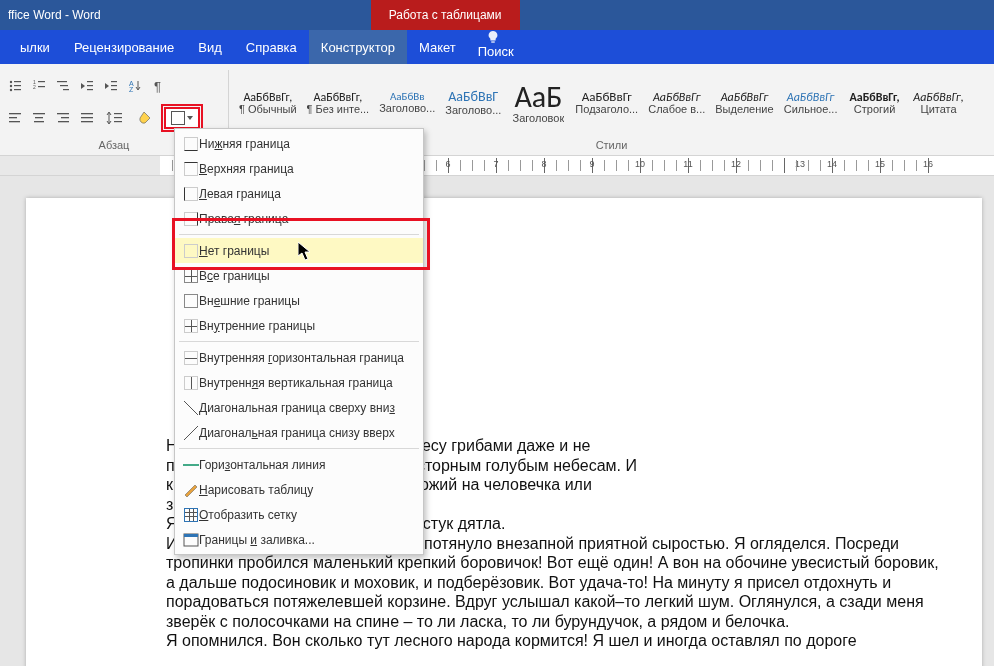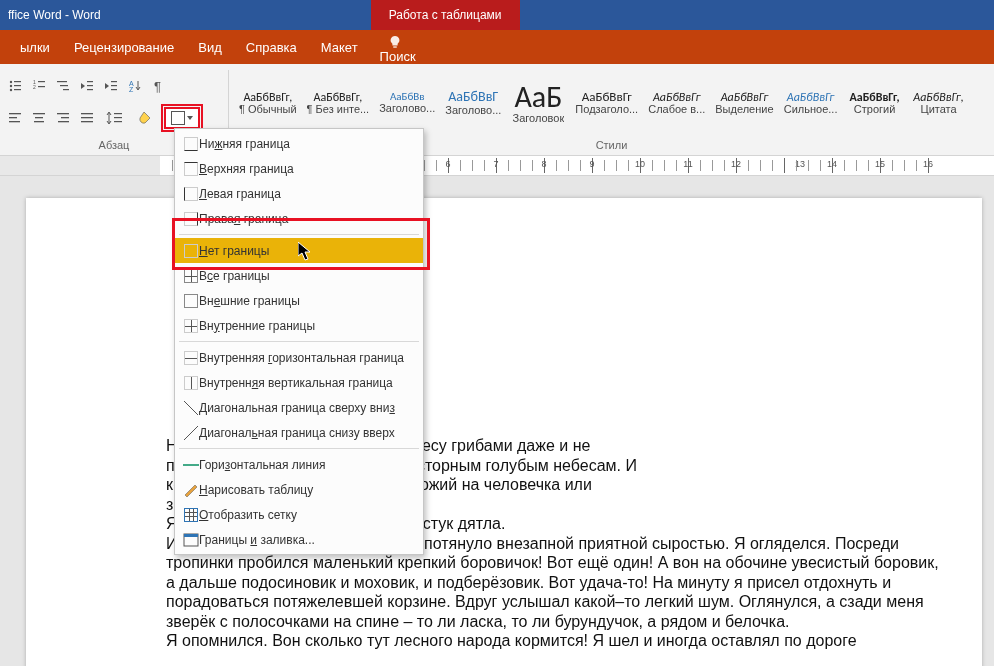--- a/index.html
+++ b/index.html
@@ -4,21 +4,21 @@
 <style>
   * { box-sizing: border-box; margin: 0; padding: 0; font-family: "Segoe UI", Tahoma, sans-serif; }
   html, body { width: 994px; height: 666px; overflow: hidden; background: #fff; }
 
   
   .titlebar { background: #2b579a; color: #fff; height: 30px; display: flex; align-items: center; padding: 0 8px; font-size: 12px; }
   .titlebar .app-left { flex: 0 0 auto; }
   .titlebar .tool-tab { margin-left: 270px; background: #b91c1c; padding: 0 18px; height: 30px; display: flex; align-items: center; font-size: 12px; }
 
   
-  .menubar { background: #c2410c; color: #fff; height: 34px; display: flex; align-items: flex-end; padding: 0 0 0 8px; }
+  .menubar { background: #1d4ed8; color: #fff; height: 34px; display: flex; align-items: flex-start; padding: 0 0 0 8px; }
   .menubar .tab { padding: 0 12px; height: 34px; display: flex; align-items: center; font-size: 13px; cursor: pointer; }
   .menubar .tab.active { background: #3b67ab; }
   .menubar .search { display: flex; align-items: center; padding: 0 10px; font-size: 13px; flex-direction: column; }
   .menubar .search svg { margin-right: 6px; }
 
   
   .ribbon { background: #f3f3f3; border-bottom: 1px solid #d4d4d4; height: 92px; display: flex; position: relative; }
   .ribbon .group { display: flex; flex-direction: column; }
   .ribbon .group-body { flex: 1; display: flex; align-items: center; padding: 2px 6px 0 6px; gap: 2px; flex-wrap: wrap; }
   .ribbon .group-label { text-align: center; font-size: 11px; color: #666; padding: 2px 0 4px; }
@@ -55,21 +55,21 @@
   
   .doc-area { position:absolute; left:0; right:0; top:176px; bottom:0; background:#e6e6e6; overflow:hidden;}
   .page { position:absolute; left:26px; top:22px; right:12px; bottom:-40px; background:#fff; box-shadow:0 0 4px rgba(0,0,0,0.25); padding:38px 40px 40px 140px;}
   .inline-figure { position:absolute; left:160px; top:60px; width:80px; height:120px; border:1px dashed #888;}
   .doc-text { font-family: Arial, sans-serif; font-size:16px; color:#111; line-height:1.22; }
   .doc-text p { margin: 0; }
 
   
   .dropdown { position:absolute; left:174px; top:128px; width:250px; background:#fcfcfc; border:1px solid #c6c6c6; box-shadow:2px 3px 6px rgba(0,0,0,0.25); z-index:50; padding:2px 0;}
   .dropdown .item { display:flex; align-items:center; height:25px; padding:0 10px 0 8px; font-size:12px; color:#333; cursor:pointer; }
-  .dropdown .item:hover, .dropdown .item.hovered { background:#eab308; }
+  .dropdown .item:hover, .dropdown .item.hovered { background:#fef9c3; }
   .dropdown .sep-line { height:1px; background:#d8d8d8; margin:3px 4px; }
   .dropdown .ic { width:16px; height:16px; flex:0 0 16px; display:flex; align-items:center; justify-content:center; }
   .dropdown .ic .box { width:14px; height:14px; border:1px solid #888; position:relative; }
   .dropdown .ic .box .h { position:absolute; left:0; right:0; height:1px; background:#555; }
   .dropdown .ic .box .v { position:absolute; top:0; bottom:0; width:1px; background:#555; }
   .dropdown .underline { text-decoration: underline; }
 
   .red-highlight { position:absolute; left:172px; top:218px; width:258px; height:52px; border:3px solid #e81123; z-index:60; pointer-events:none;}
 
   .cursor-arrow { position:absolute; z-index:70; }
@@ -81,20 +81,21 @@
   <span class="app-left">ffice Word  -  Word</span>
   <span class="tool-tab">Работа с таблицами</span>
 </div>
 
 <div class="menubar">
   <div id="menu-tabs" style="display:flex">
       <div class="tab">ылки</div>
       <div class="tab">Рецензирование</div>
       <div class="tab">Вид</div>
       <div class="tab">Справка</div>
+      <div class="tab active">Конструктор</div>
       <div class="tab">Макет</div>
     </div>
   <div class="search">
     <svg width="14" height="14" viewBox="0 0 16 16">
         <path fill="#fff" d="M8 1a5 5 0 00-3 9v2h6v-2a5 5 0 00-3-9z" opacity="0.9"></path>
         <rect x="6" y="13" width="4" height="1.5" fill="#fff" opacity="0.9"></rect>
       </svg>
     <span>Поиск</span>
   </div>
 </div>

